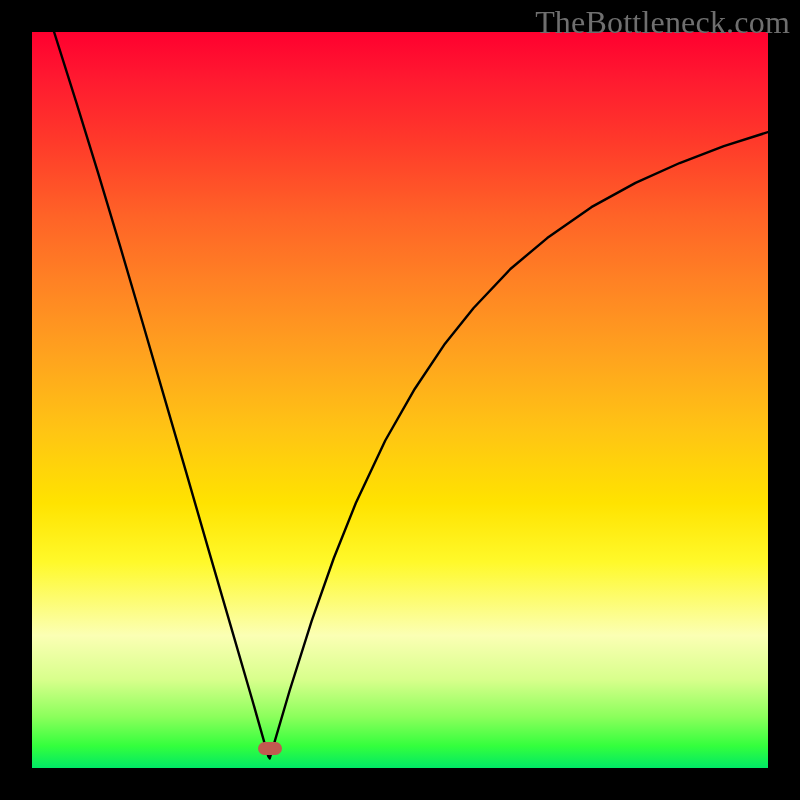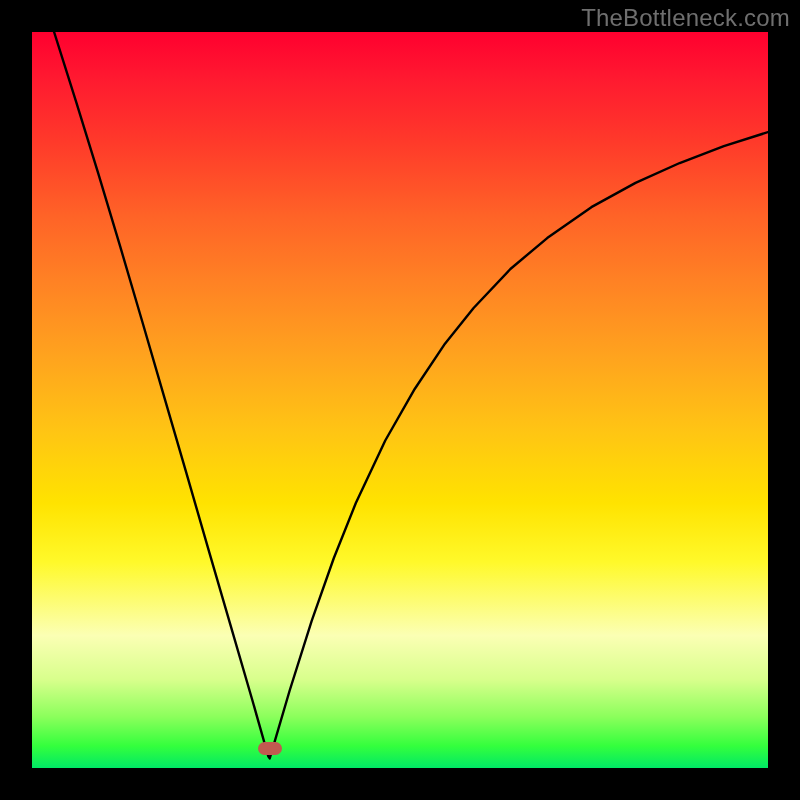--- a/index.html
+++ b/index.html
@@ -8,22 +8,22 @@
     position: relative;
     width: 800px;
     height: 800px;
     background: #000;
   }
   .watermark {
     position: absolute;
     top: 4px;
     right: 10px;
     color: #6f6f6f;
-    font-family: Liberation Sans, sans-serif;
-    font-size: 24px;
+    font-family: Liberation Serif, serif;
+    font-size: 32px;
     font-weight: 400;
     letter-spacing: 0.2px;
     z-index: 5;
   }
   .plot {
     position: absolute;
     left: 32px;
     top: 32px;
     width: 736px;
     height: 736px;

